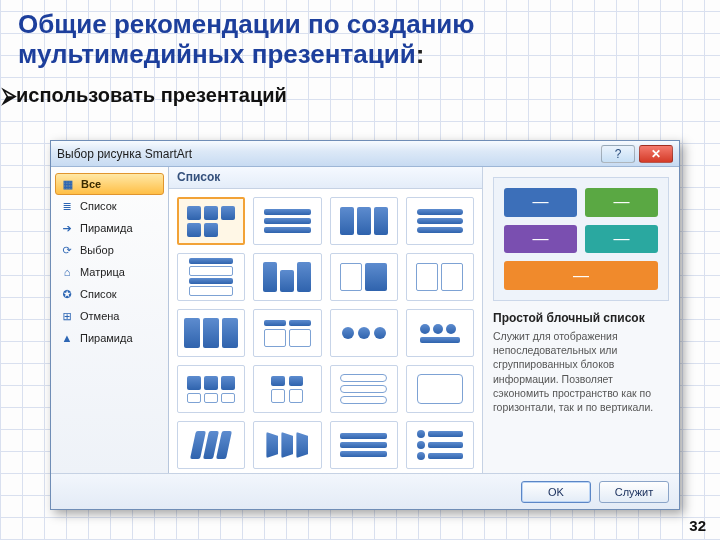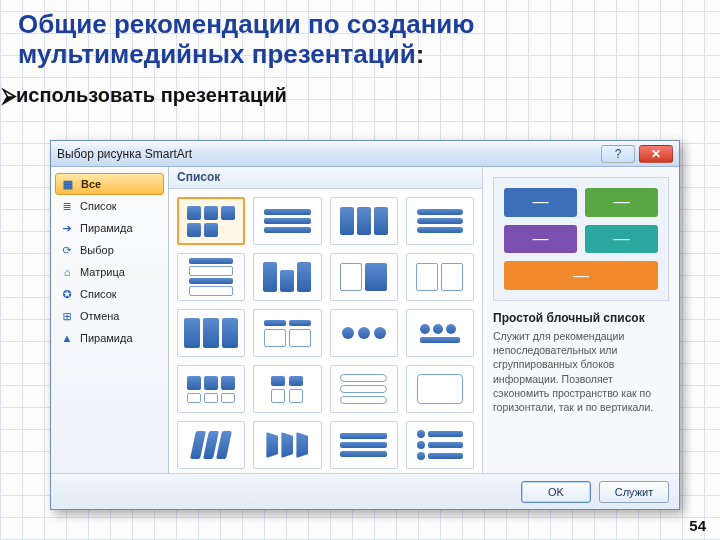--- a/index.html
+++ b/index.html
@@ -401,27 +401,27 @@
 
     <div class="preview">
       <div class="pv-canvas" id="pv-canvas">
           <div class="pv-tile" style="background: rgb(60, 111, 185);">—</div>
           <div class="pv-tile" style="background: rgb(90, 168, 67);">—</div>
           <div class="pv-tile" style="background: rgb(122, 79, 176);">—</div>
           <div class="pv-tile" style="background: rgb(42, 168, 160);">—</div>
           <div class="pv-tile" style="background: rgb(240, 138, 44); grid-column: 1 / span 2;">—</div>
         </div>
       <div class="pv-title">Простой блочный список</div>
-      <div class="pv-desc">Служит для рекомендации непоследовательных или сгруппированных блоков информации. Позволяет сэкономить пространство как по горизонтали, так и по вертикали.</div>
+      <div class="pv-desc">Служит для отображения непоследовательных или сгруппированных блоков информации. Позволяет сэкономить пространство как по горизонтали, так и по вертикали.</div>
     </div>
   </div>
 
   <div class="dlg-foot">
     <div class="btn primary">
         <span>OK</span>
       </div>
     <div class="btn">
         <span>Служит</span>
       </div>
   </div>
 </div>
 
-<div class="page-num">54</div>
+<div class="page-num">32</div>
 
 </body></html>

